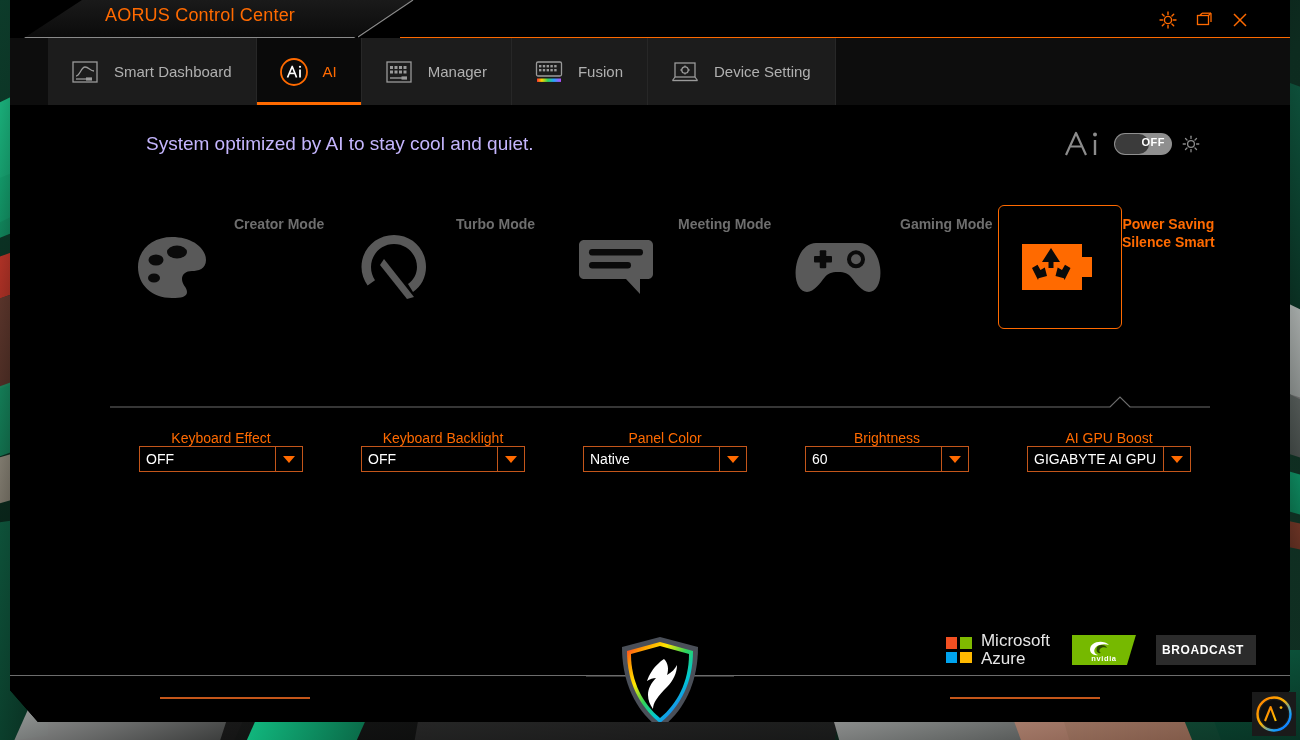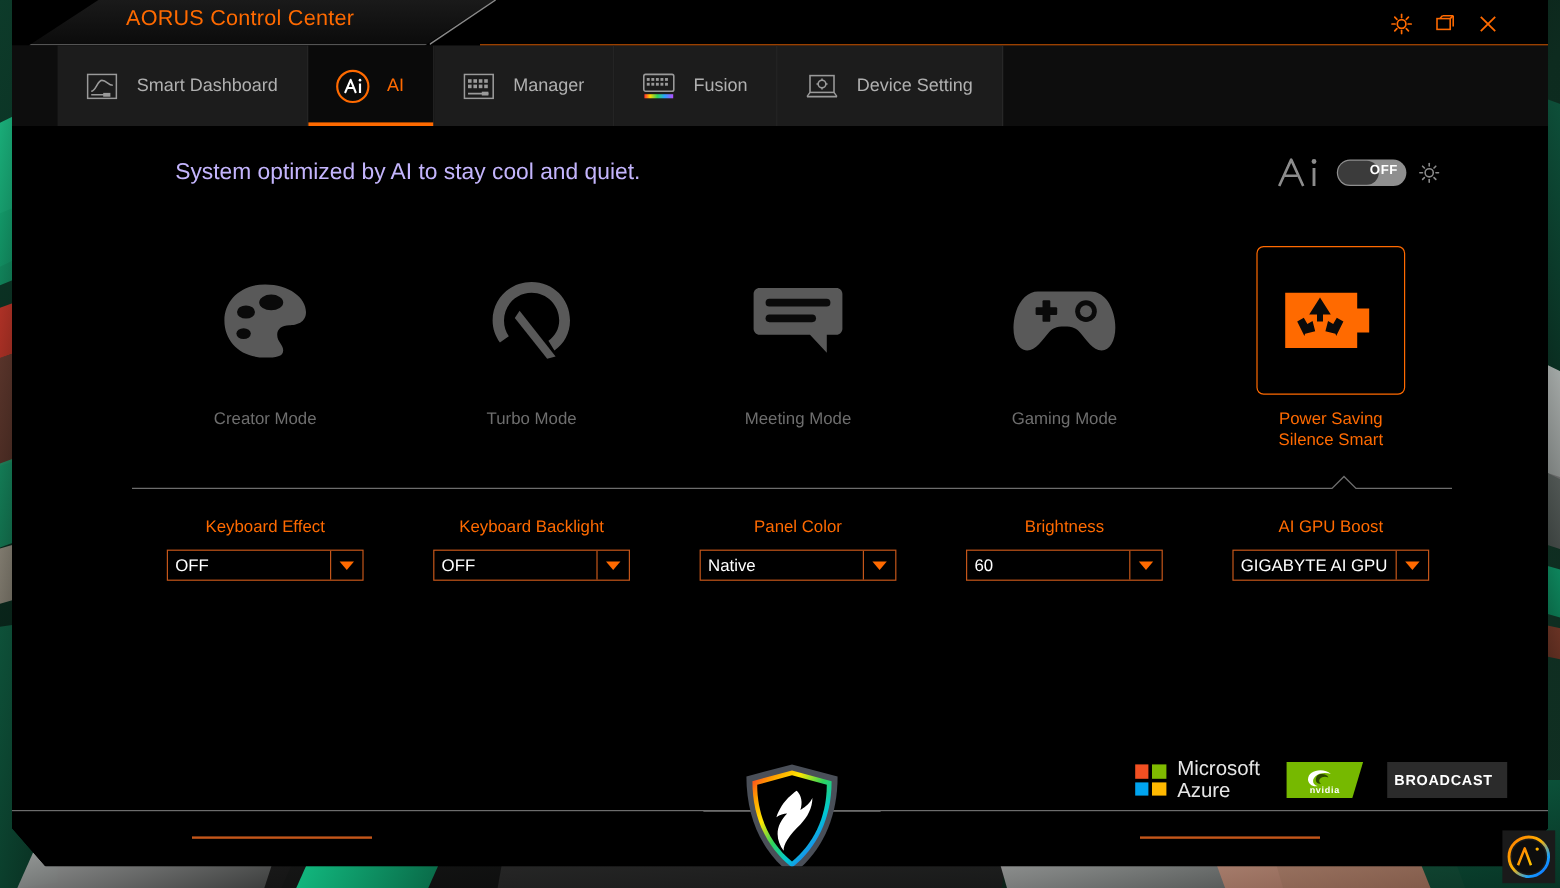--- a/index.html
+++ b/index.html
@@ -182,22 +182,23 @@
   }
   #ai-bright-icon { width:18px; height:18px; }
 
   
   #modes {
     position:absolute; left:100px; top:100px; width:1110px; height:185px;
     display:flex;
   }
   .mode {
     flex:1; position:relative;
-    display:flex; flex-direction:column; align-items:center;
+    display:flex; flex-direction:row; 
     cursor:pointer;
+    font-weight:bold;
   }
   .mode .mode-box {
     width:124px; height:124px;
     display:flex; align-items:center; justify-content:center;
     border:1px solid transparent; border-radius:6px;
   }
   .mode.selected .mode-box { border-color:#ff6a00; }
   .mode .mode-label {
     margin-top:10px; text-align:center;
     color:#6e6e6e; font-size:14px; line-height:18px;
@@ -209,21 +210,21 @@
     position:absolute; left:100px; top:290px; width:1100px; height:14px;
   }
 
   
   #settings-row {
     position:absolute; left:100px; top:325px; width:1110px; height:80px;
     display:flex;
   }
   .setting { flex:1; display:flex; flex-direction:column; align-items:center; }
   .setting .s-label {
-    color:#ff6a00; font-size:14px; margin-bottom:12px; white-space:nowrap;
+    color:#ff6a00; font-size:14px; white-space:nowrap;
   }
   .combo {
     display:flex; width:164px; height:26px;
     border:1px solid #c4561a; background:#000;
     cursor:pointer;
   }
   .combo .cval {
     flex:1; display:flex; align-items:center;
     padding-left:6px; color:#fff; font-size:14px;
     white-space:nowrap; overflow:hidden;

